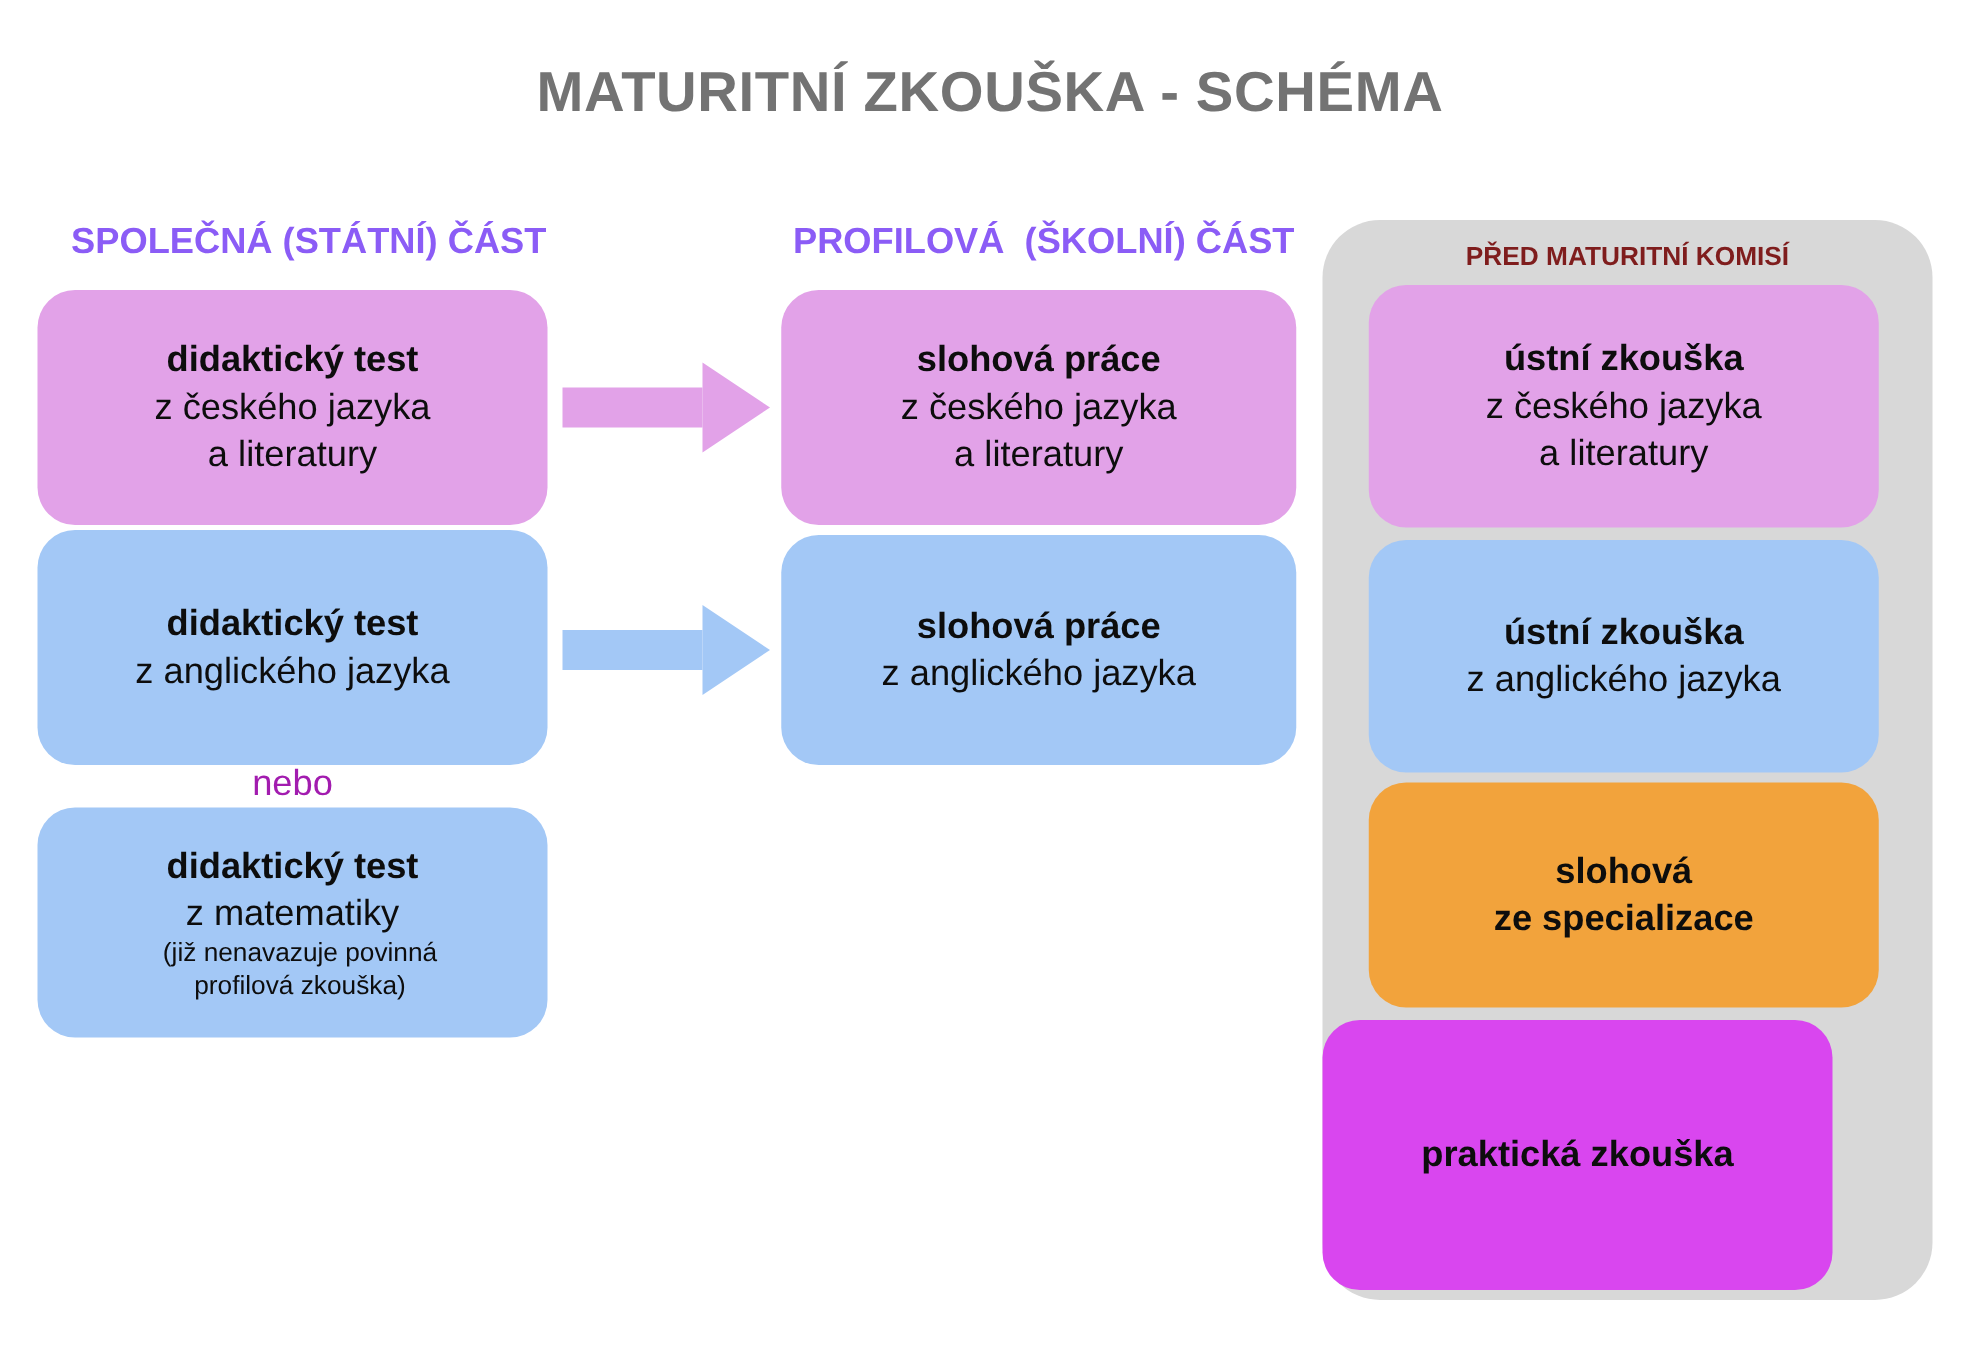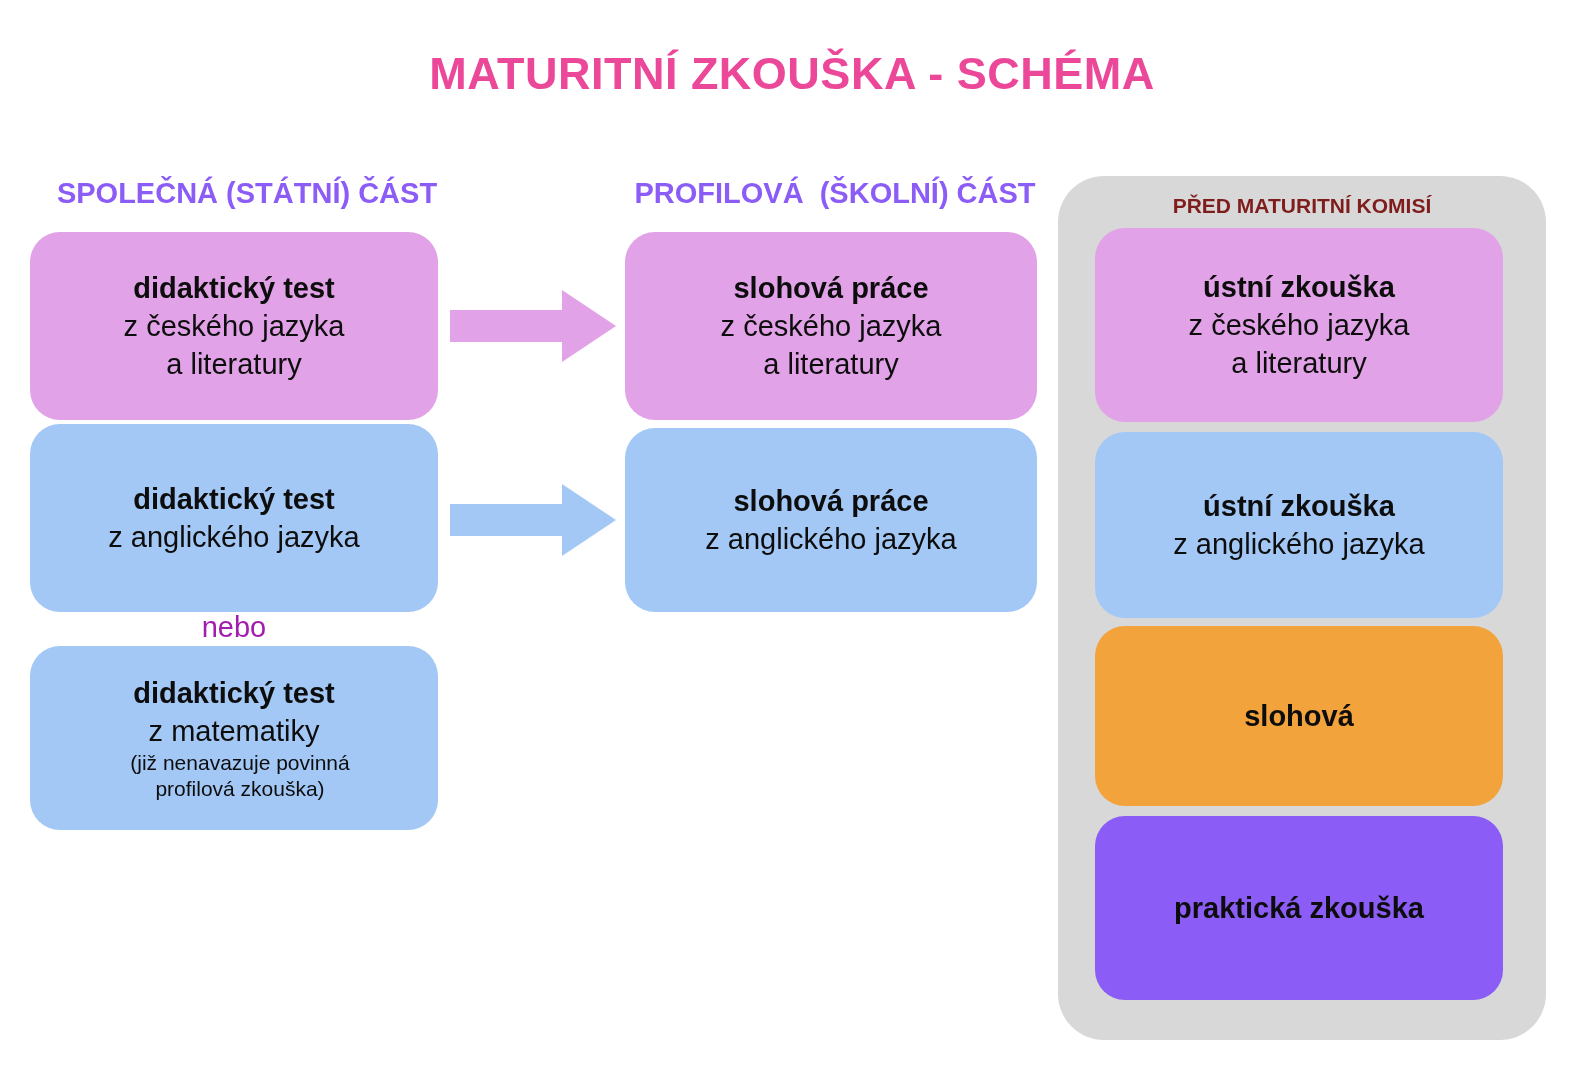--- a/index.html
+++ b/index.html
@@ -18,21 +18,21 @@
   .title {
     position: absolute;
     top: 48px;
     left: 0;
     width: 100%;
     margin: 0;
     text-align: center;
     font-size: 45px;
     font-weight: bold;
     letter-spacing: 0.5px;
-    color: #ec4899;
+    color: #737373;
   }
   .col-header {
     position: absolute;
     top: 177px;
     text-align: center;
     font-size: 29px;
     font-weight: bold;
     white-space: pre;
     color: #8b5cf6;
   }
@@ -158,19 +158,20 @@
     <div>a literatury</div>
   </div>
 
   <div class="box" style="left: 1095px; top: 432px; width: 408px; height: 186px; background: rgb(163, 200, 246);">
     <div class="b">ústní zkouška</div>
     <div>z anglického jazyka</div>
   </div>
 
   <div class="box" style="left: 1095px; top: 626px; width: 408px; height: 180px; background: rgb(242, 163, 60);">
     <div class="b">slohová</div>
+    <div class="b">ze specializace</div>
   </div>
 
-  <div class="box" style="left: 1095px; top: 816px; width: 408px; height: 184px; background: #8b5cf6;">
+  <div class="box" style="left: 1058px; top: 816px; width: 408px; height: 216px; background: #d946ef;">
     <div class="b">praktická zkouška</div>
   </div>
 
 </div>
 
 </body></html>

